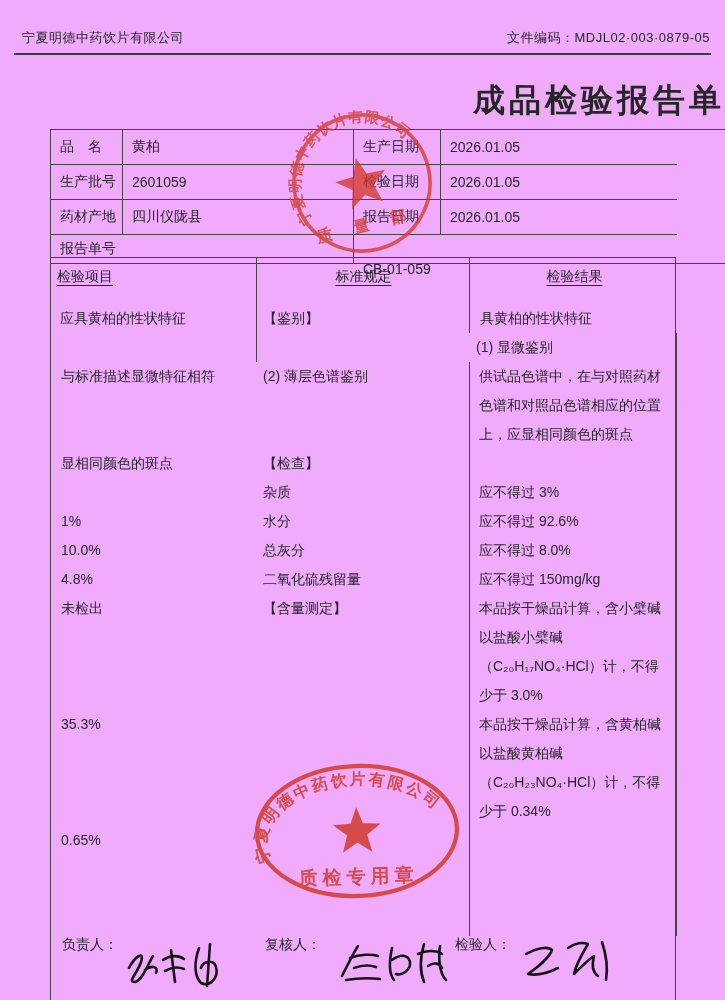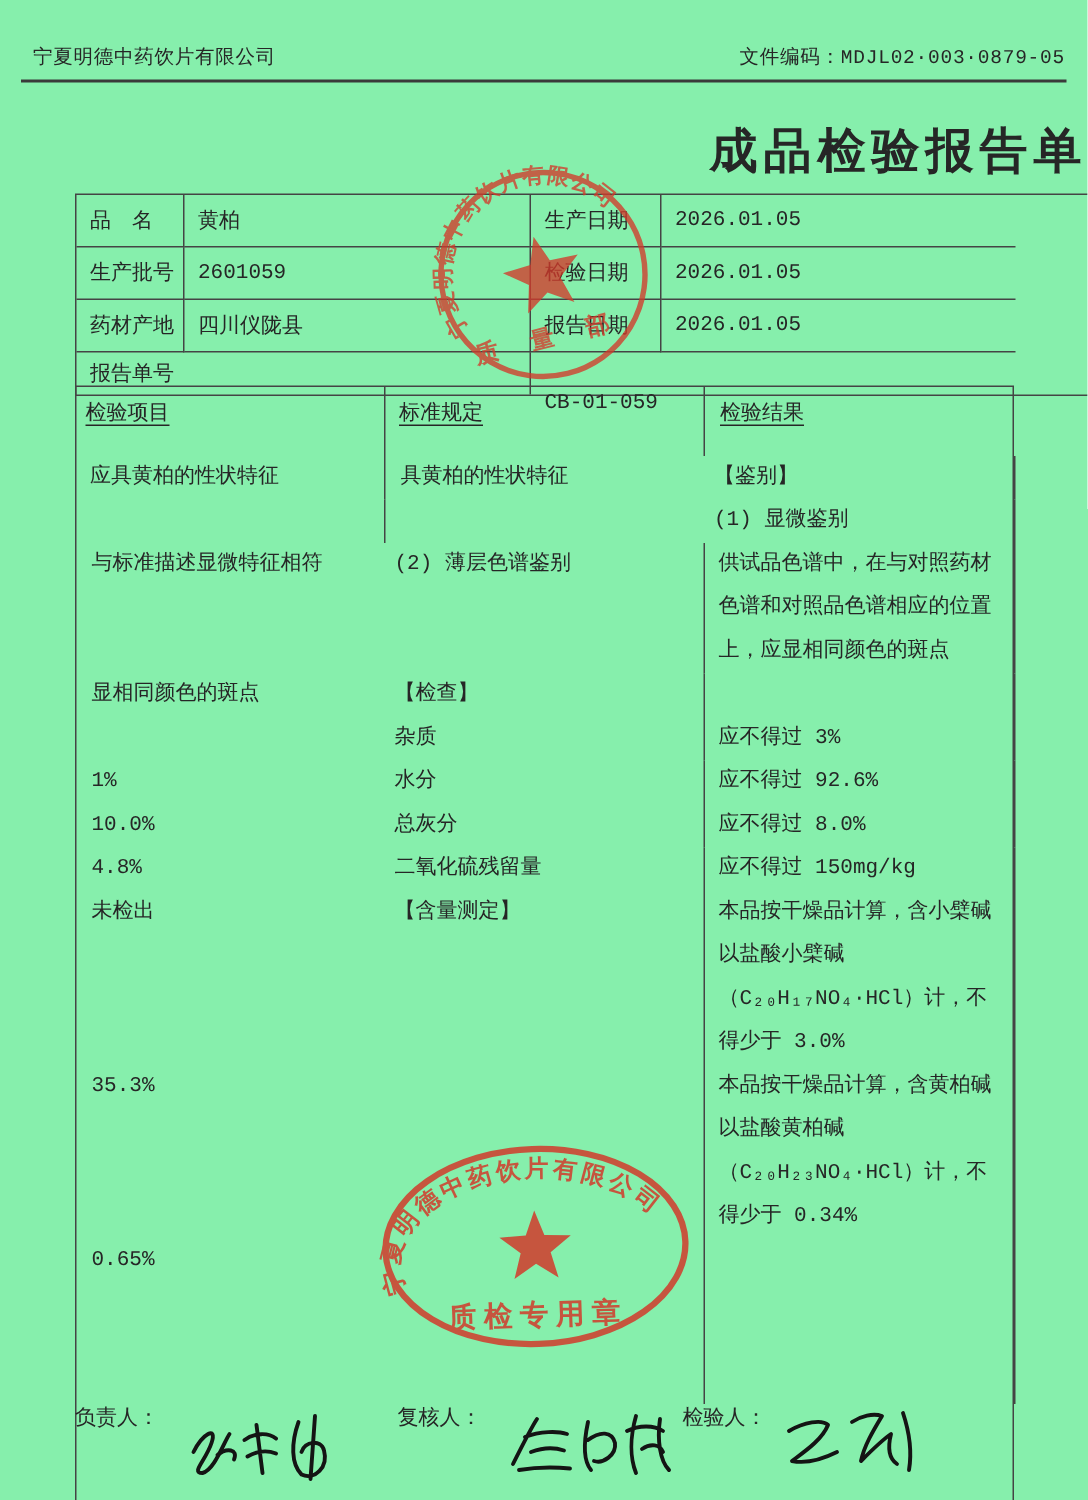--- a/index.html
+++ b/index.html
@@ -1,17 +1,17 @@
 <!DOCTYPE html>
 <html><head>
 <meta charset="utf-8">
 <style>
   html,body{margin:0;padding:0;background:#ffffff;}
-  .page{position:relative;width:725px;height:1000px;background:#86efac;overflow:hidden;
-        font-family:Liberation Mono, monospace;color:#262626;}
+  .page{position:relative;width:725px;height:1000px;background:#f0abfc;overflow:hidden;
+        font-family:Liberation Sans, sans-serif;color:#262626;}
   
   .hdr{position:absolute;top:29px;left:22px;right:15px;display:flex;
        justify-content:space-between;font-size:13px;letter-spacing:.5px;}
   .hdr-rule{position:absolute;top:53px;left:14px;right:14px;border-top:2px solid #3a3a3a;}
   .title{position:absolute;top:79px;left:0;width:100%;text-align:right;
          font-size:32px;font-weight:bold;letter-spacing:4px;}
   
   .info{position:absolute;top:129px;left:50px;width:710px;display:grid;
         grid-template-columns:72px 231px 87px 236px;grid-template-rows:35px 35px 35px 28px;
         border:1px solid #444;box-sizing:border-box;font-size:14px;}
@@ -24,21 +24,21 @@
   
   .spec{position:absolute;top:257px;left:50px;width:626px;border:1px solid #444;
         box-sizing:border-box;font-size:14px;}
   .sgrid{display:grid;grid-template-columns:206px 213px 207px;}
   .sc{border-right:1px solid #444;box-sizing:border-box;line-height:29px;
       padding:0 8px 0 6px;}
   .sc.c3{border-right:none;padding-left:10px;}
   .sc.c2{padding-left:9px;}
   .shead{height:46px;padding-top:4px;}
   .shead .u{text-decoration:underline;text-underline-offset:4px;}
-  .shead.c2,.shead.c3{}
+  .shead.c2,.shead.c3{text-align:center;}
   .h1l{min-height:29px;}
   .spacer{height:110px;}
   .concl{border-top:1px solid #444;height:27px;line-height:27px;padding-left:7px;
          font-weight:600;letter-spacing:.5px;}
   
   .signs{position:absolute;top:936px;left:50px;width:640px;font-size:14px;}
   .sig-label{position:absolute;top:0;}
   .sig-svg{position:absolute;}
   
   .stamp-top{position:absolute;left:286px;top:108px;transform:rotate(-14deg);}
@@ -79,23 +79,23 @@
     <div class="ic span2b last-r">CB-01-059</div>
   </div>
 
   <div class="spec">
     <div class="sgrid">
       <div class="sc c1 shead"><span class="u">检验项目</span></div>
       <div class="sc c2 shead"><span class="u">标准规定</span></div>
       <div class="sc c3 shead"><span class="u">检验结果</span></div>
 
       <div class="sc c2 h1l">应具黄柏的性状特征</div>
+      <div class="sc c1 h1l">【鉴别】</div>
+
       <div class="sc c3 h1l">具黄柏的性状特征</div>
-
-      <div class="sc c1 h1l">【鉴别】</div>
       <div class="sc c2 h1l"></div>
       <div class="sc c3 h1l"></div>
 
       <div class="sc c1 h1l">(1) 显微鉴别</div>
       <div class="sc c3 h1l">与标准描述显微特征相符</div>
 
       <div class="sc c1">(2) 薄层色谱鉴别</div>
       <div class="sc c2">供试品色谱中，在与对照药材色谱和对照品色谱相应的位置上，应显相同颜色的斑点</div>
       <div class="sc c3">显相同颜色的斑点</div>
 
@@ -128,21 +128,21 @@
       <div class="sc c3">0.65%</div>
 
       <div class="sc c1 spacer"></div>
       <div class="sc c2 spacer"></div>
       <div class="sc c3 spacer"></div>
     </div>
     <div class="concl">结论：本品按《中国药典》2025 年版一部检验，结果符合规定。</div>
   </div>
 
   <div class="signs">
-    <span class="sig-label" style="left:0;">负责人：</span>
+    <span class="sig-label" style="left:12px;">负责人：</span>
     <svg class="sig-svg" style="left:65px;top:2px;" width="135" height="58" viewBox="0 0 135 58">
       <g fill="none" stroke="#141414" stroke-width="2.6" stroke-linecap="round" stroke-linejoin="round">
         <path d="M14 30 C20 18 30 12 26 24 C22 36 12 44 20 44 C28 42 34 24 38 18"></path>
         <path d="M30 32 C36 27 44 28 41 35"></path>
         <path d="M56 12 L60 44 M48 22 C55 17 64 17 69 21 M50 33 C57 29 64 29 69 31"></path>
         <path d="M84 10 C79 24 79 38 86 45 C95 49 104 40 101 29 C99 21 88 23 86 30"></path>
         <path d="M95 6 L92 48"></path>
       </g>
     </svg>
 

